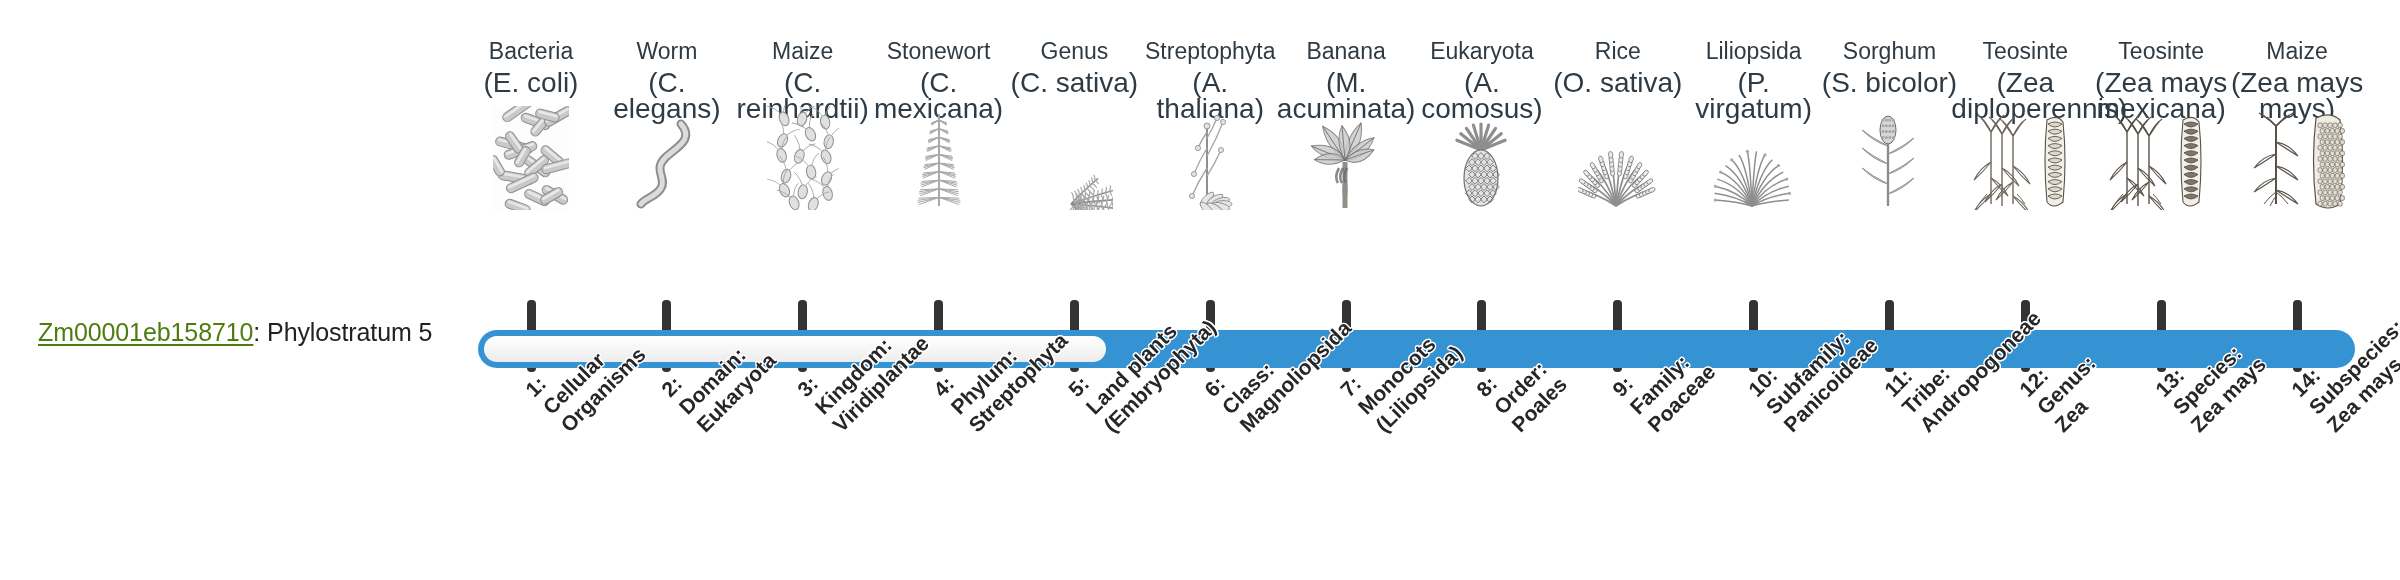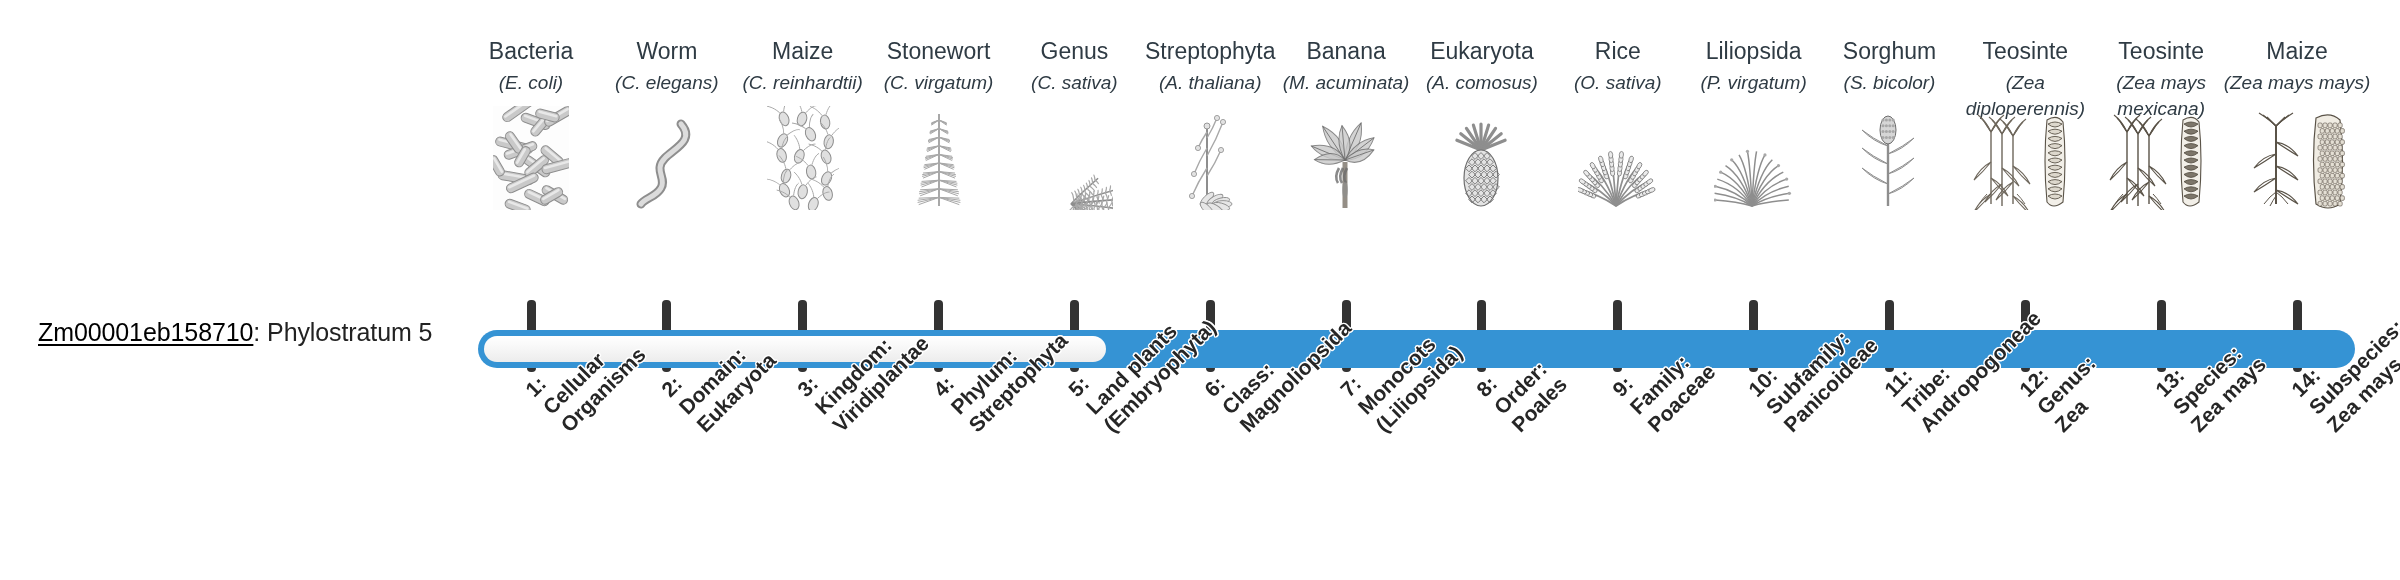--- a/index.html
+++ b/index.html
@@ -22,21 +22,21 @@
   .gene-caption {
     position: absolute;
     left: 38px;
     top: 318px;
     font-size: 25px;
     color: #222222;
     white-space: nowrap;
     letter-spacing: -0.1px;
   }
   .gene-caption .gene-link {
-    color: #000000;
+    color: #4d7c0f;
     text-decoration: underline;
     text-underline-offset: 3px;
     cursor: pointer;
     margin-top: 36px;
   }
 
   
   .col {
     position: absolute;
     top: 0;
@@ -50,22 +50,21 @@
     left: 0; right: 0;
     font-size: 23px;
     color: #2f3b44;
     line-height: 26px;
     white-space: nowrap;
   }
   .col .latin {
     position: absolute;
     top: 70px;
     left: -6px; right: -6px;
-    font-size: 19px;
-    font-style: italic;
+    font-size: 28px;
     color: #2f3b44;
     line-height: 26px;
   }
 
   .col .art {
     position: absolute;
     top: 122px;
     left: 0; right: 0;
     height: 88px;
     display: flex;
@@ -305,21 +304,21 @@
             </g>
             <g transform="translate(20,92) rotate(-20)">
               <ellipse cx="5" cy="7" rx="4.6" ry="7" fill="#e0e0e0" stroke="#8e8e8e" stroke-width="1"></ellipse>
               <path d="M3 0 C0 -6 -4 -9 -7 -11 M7 0 C10 -6 13 -9 16 -10" fill="none" stroke="#a8a8a8" stroke-width="0.9"></path>
             </g>
           </svg>
         </div>
       </div>
       <div class="col" style="left: 938.55px;">
         <div class="common">Stonewort</div>
-        <div class="latin">(C. virgatum)</div>
+        <div class="latin">(C. mexicana)</div>
         <div class="art">
           <svg width="72" height="104" viewBox="0 0 72 104">
             <path d="M36 100 L36 8" stroke="#a8a8a8" stroke-width="2"></path>
             <line x1="36" y1="14" x2="28.45886807126257" y2="16.798295306758426" stroke="#a8a8a8" stroke-width="1"></line>
             <line x1="36" y1="14" x2="28.0514251545873" y2="17.592468430435538" stroke="#a8a8a8" stroke-width="1"></line>
             <line x1="36" y1="14" x2="28.0514251545873" y2="18.407531569564462" stroke="#a8a8a8" stroke-width="1"></line>
             <line x1="36" y1="14" x2="28.45886807126257" y2="19.201704693241574" stroke="#a8a8a8" stroke-width="1"></line>
             <line x1="36" y1="14" x2="43.54113192873743" y2="16.798295306758426" stroke="#a8a8a8" stroke-width="1"></line>
             <line x1="36" y1="14" x2="43.9485748454127" y2="17.592468430435538" stroke="#a8a8a8" stroke-width="1"></line>
             <line x1="36" y1="14" x2="43.9485748454127" y2="18.407531569564462" stroke="#a8a8a8" stroke-width="1"></line>

